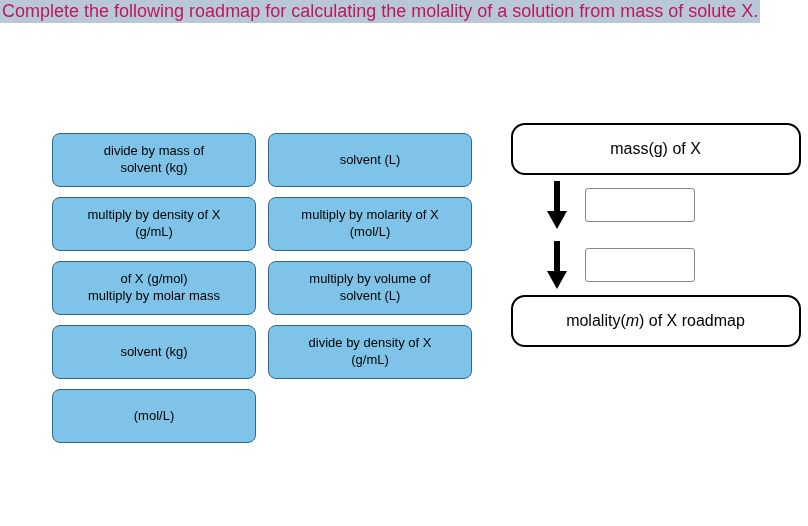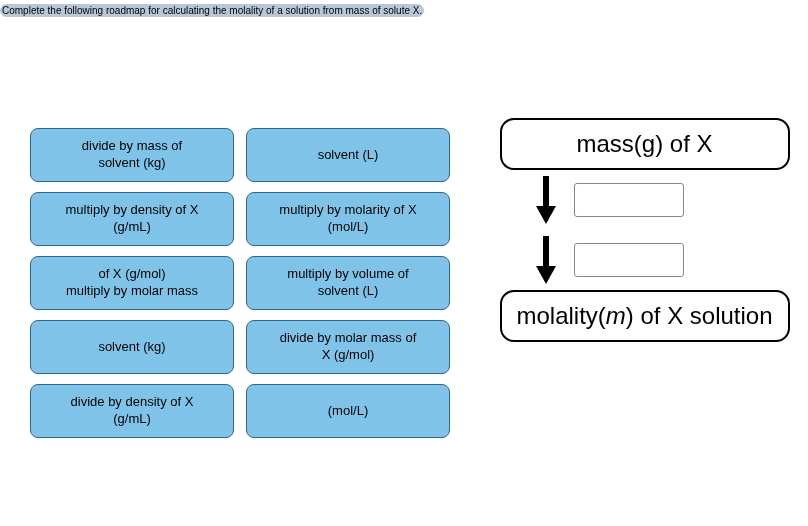--- a/index.html
+++ b/index.html
@@ -7,31 +7,31 @@
     margin: 0;
     padding: 0;
     font-family: Arial, sans-serif;
     background: #fff;
     width: 808px;
     height: 526px;
     position: relative;
   }
   .instruction {
     background: #b8c8d8;
-    color: #000000;
-    font-size: 10px;
+    color: #be185d;
+    font-size: 18px;
     padding: 1px 2px;
     display: inline-block;
     margin: 0;
-    border-radius: 8px;
   }
   .content {
     display: flex;
     padding: 110px 5px 0 30px;
     gap: 36px;
+    margin-left: 22px;
   }
   .options {
     display: grid;
     grid-template-columns: 1fr 1fr;
     gap: 10px 12px;
     width: 420px;
   }
   .option {
     background: #7fc4e8;
     border: 1px solid #2a6a8f;
@@ -56,21 +56,21 @@
   }
   .flow-box {
     background: #fff;
     border: 2px solid #000;
     border-radius: 14px;
     width: 290px;
     height: 52px;
     display: flex;
     align-items: center;
     justify-content: center;
-    font-size: 24px;
+    font-size: 16px;
     color: #000;
   }
   .flow-box .italic { font-style: italic; }
   .arrow-row {
     display: flex;
     align-items: center;
     width: 290px;
     gap: 18px;
     padding-left: 36px;
     margin: 6px 0;
@@ -138,24 +138,20 @@
       <span>multiply by molar mass</span>
     </div>
     <div class="option">
       <span>multiply by volume of</span>
       <span>solvent (L)</span>
     </div>
     <div class="option">
       <span>solvent (kg)</span>
     </div>
     <div class="option">
-      <span>divide by molar mass of</span>
-      <span>X (g/mol)</span>
-    </div>
-    <div class="option">
       <span>divide by density of X</span>
       <span>(g/mL)</span>
     </div>
     <div class="option">
       <span>(mol/L)</span>
     </div>
   </div>
 
   <div class="flow">
     <div class="flow-box">
@@ -164,21 +160,21 @@
     <div class="arrow-row">
       <div class="arrow"></div>
       <div class="drop-slot"></div>
     </div>
     <div class="arrow-row">
       <div class="arrow"></div>
       <div class="drop-slot"></div>
     </div>
     <div class="flow-box">
       <span>
-        <span>molality(</span><span class="italic">m</span><span>) of X solution</span>
+        <span>molality(</span><span class="italic">m</span><span>) of X roadmap</span>
       </span>
     </div>
   </div>
 
 </div>
 
 
 
 
 </body></html>

